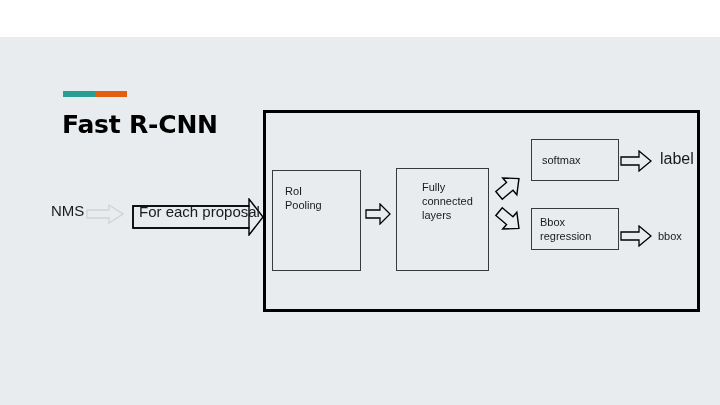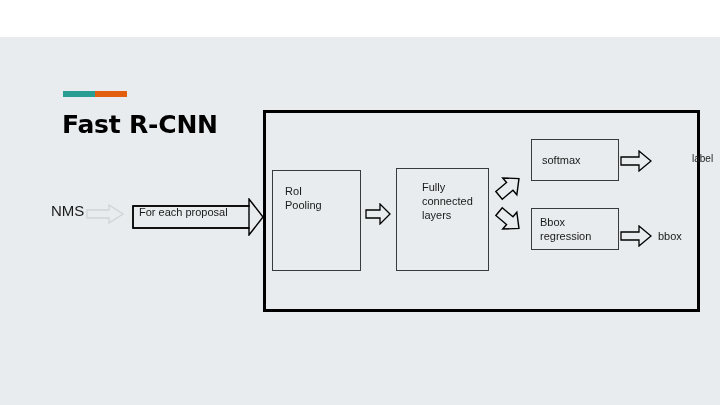--- a/index.html
+++ b/index.html
@@ -100,38 +100,38 @@
   #label-roi        { left: 285px; top: 184px; }
   #box-fc           { left: 396px; top: 168px; width: 93px;  height: 103px; }
   #label-fc         { left: 406px; top: 180px; margin-left: 16px; }
   #box-softmax      { left: 531px; top: 139px; width: 88px;  height: 42px; }
   #label-softmax    { left: 542px; top: 153px; }
   #box-bbox         { left: 531px; top: 208px; width: 88px;  height: 42px; }
   #label-bbox       { left: 540px; top: 215px; }
 
   
   #label-nms   { left: 51px;  top: 204px; font-size: 15px; }
-  #label-out-label { left: 692px; top: 152px; font-size: 10px; }
+  #label-out-label { left: 660px; top: 152px; font-size: 16px; }
   #label-out-bbox  { left: 658px; top: 229px; font-size: 11px; }
 
   
   .arrow-svg { position: absolute; }
   #arrow-nms        { left: 86px;  top: 204px; }
   #arrow-proposal   { left: 132px; top: 198px; }
   #arrow-roi-fc     { left: 365px; top: 203px; }
   #arrow-up         { left: 494px; top: 172px; }
   #arrow-down       { left: 494px; top: 205px; }
   #arrow-label      { left: 620px; top: 150px; }
   #arrow-bbox       { left: 620px; top: 225px; }
 
   
   #label-proposal {
     left: 139px;
     top: 205px;
-    font-size: 11px;
+    font-size: 15px;
   }
 </style>
 </head>
 <body>
 
 <div id="slide">
 
   <div id="slide-body"></div>
 
   <div class="accent-bar">

